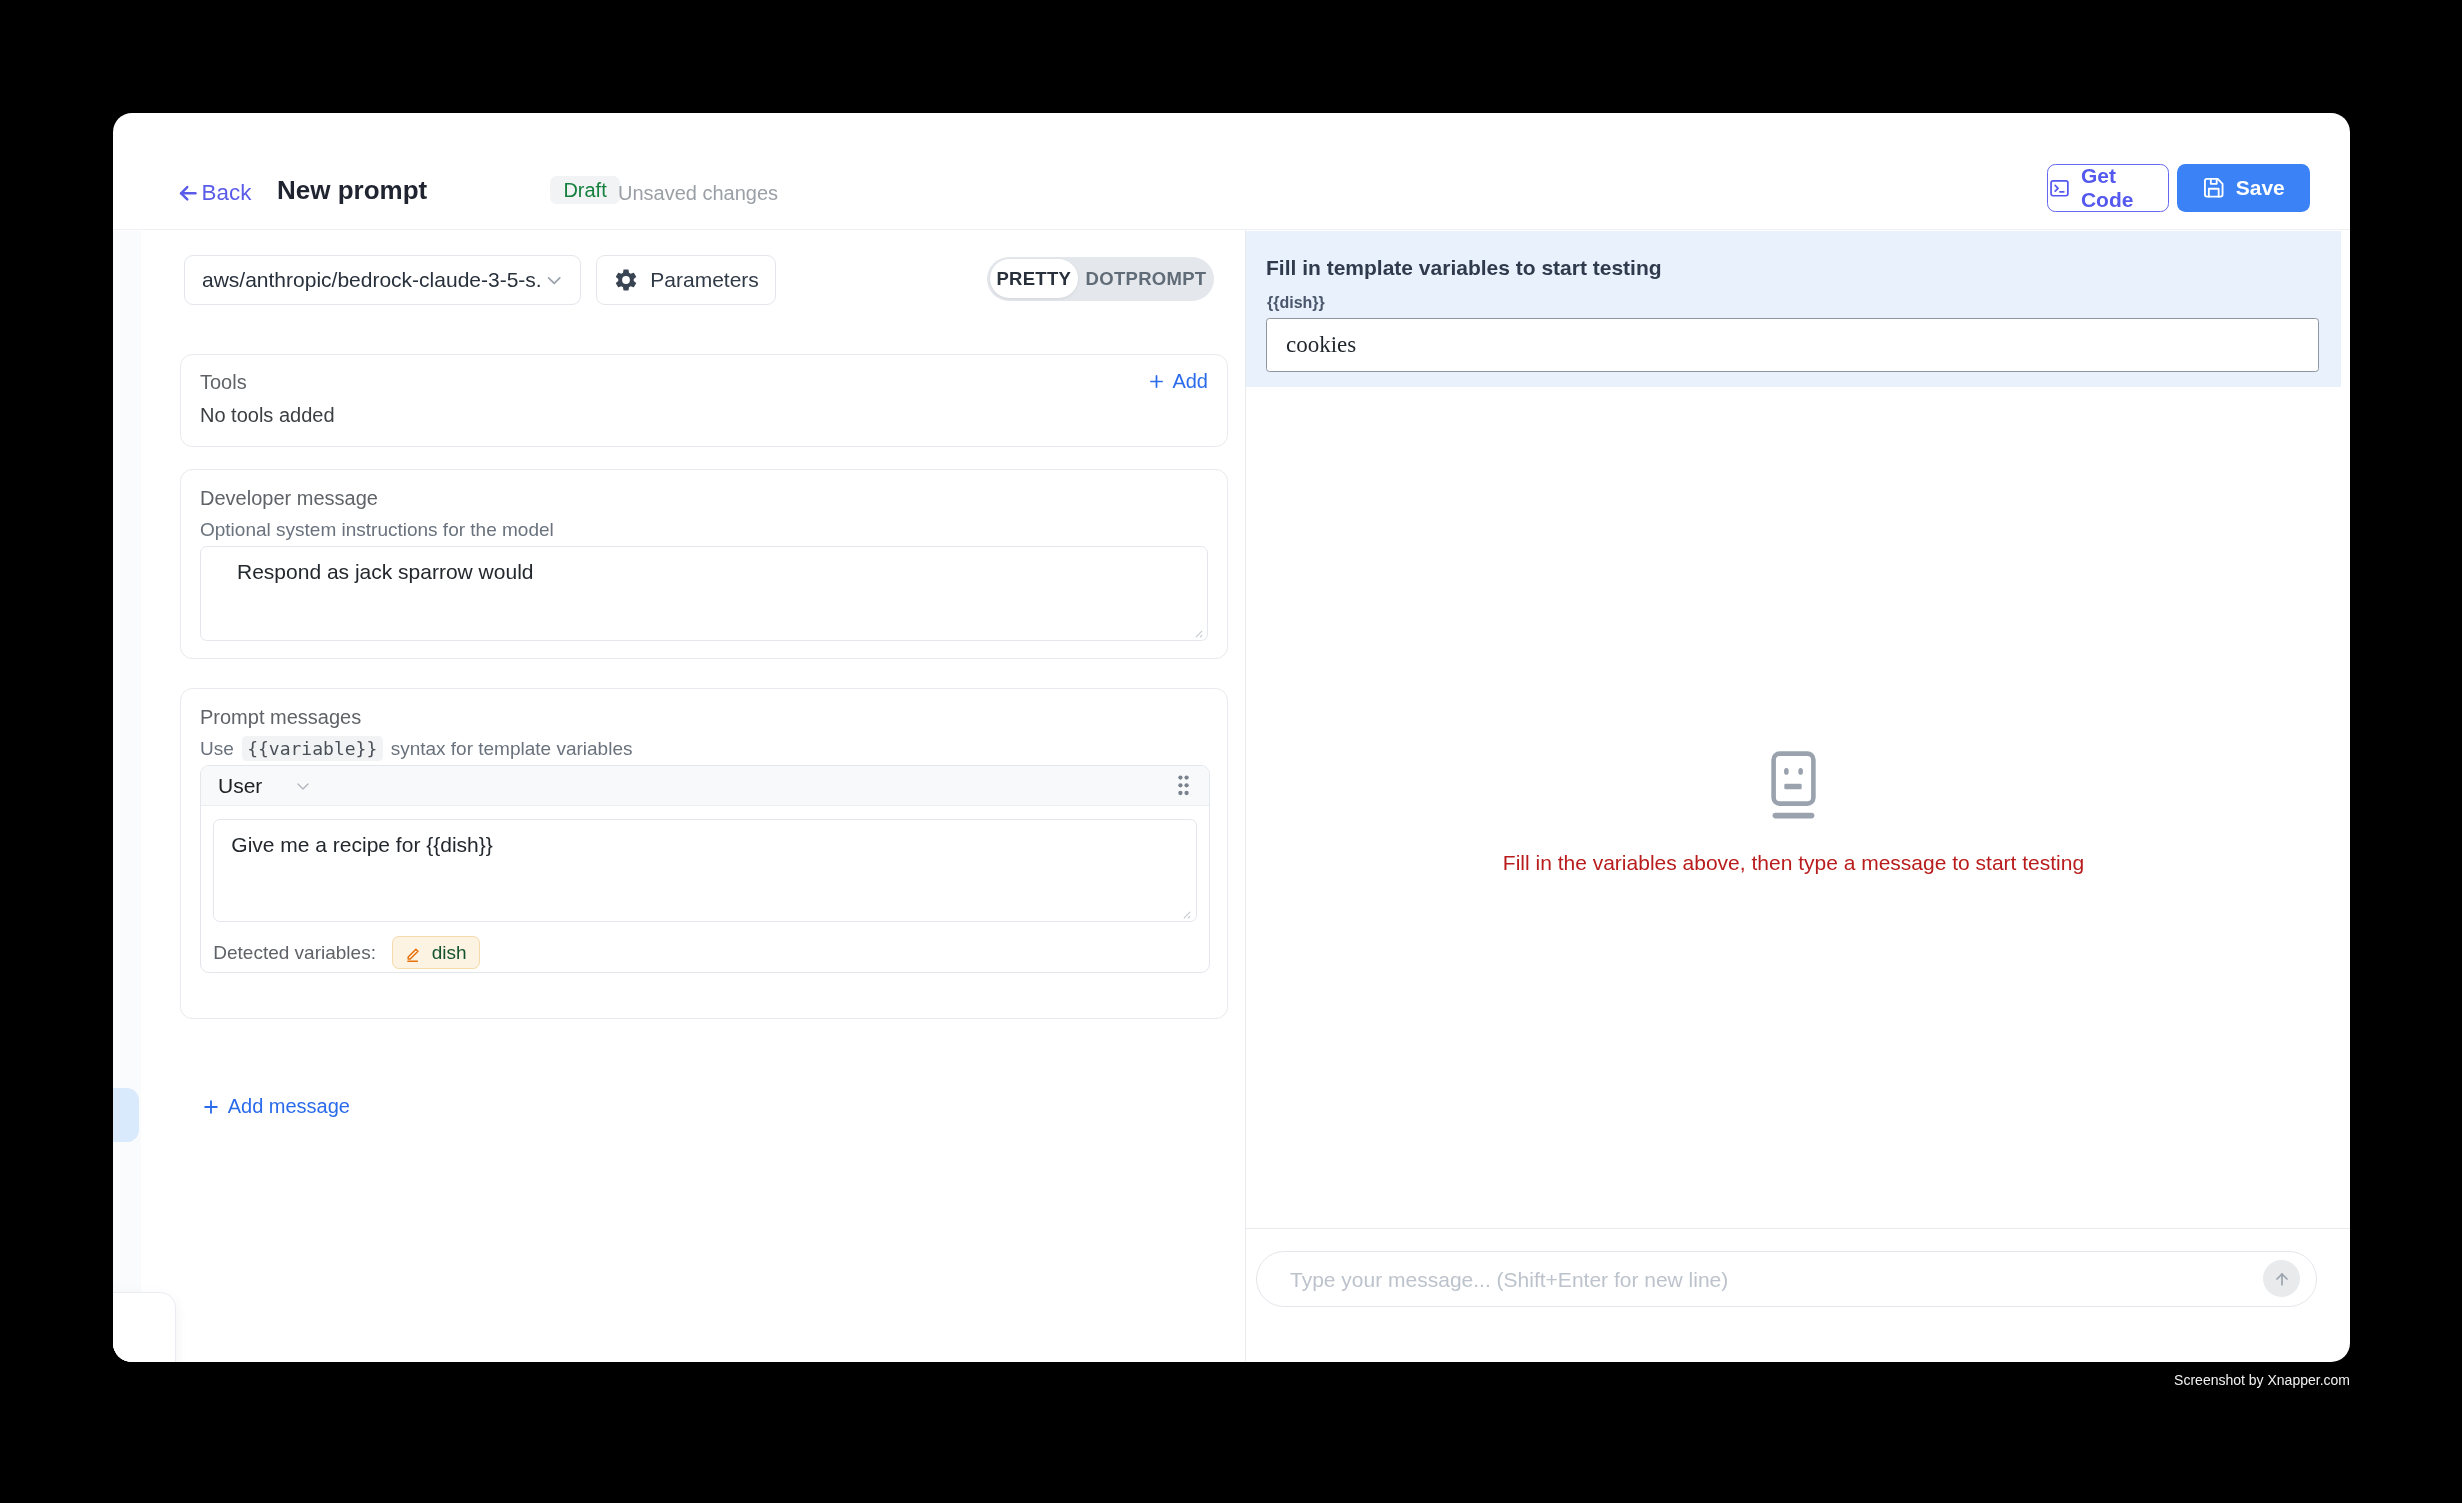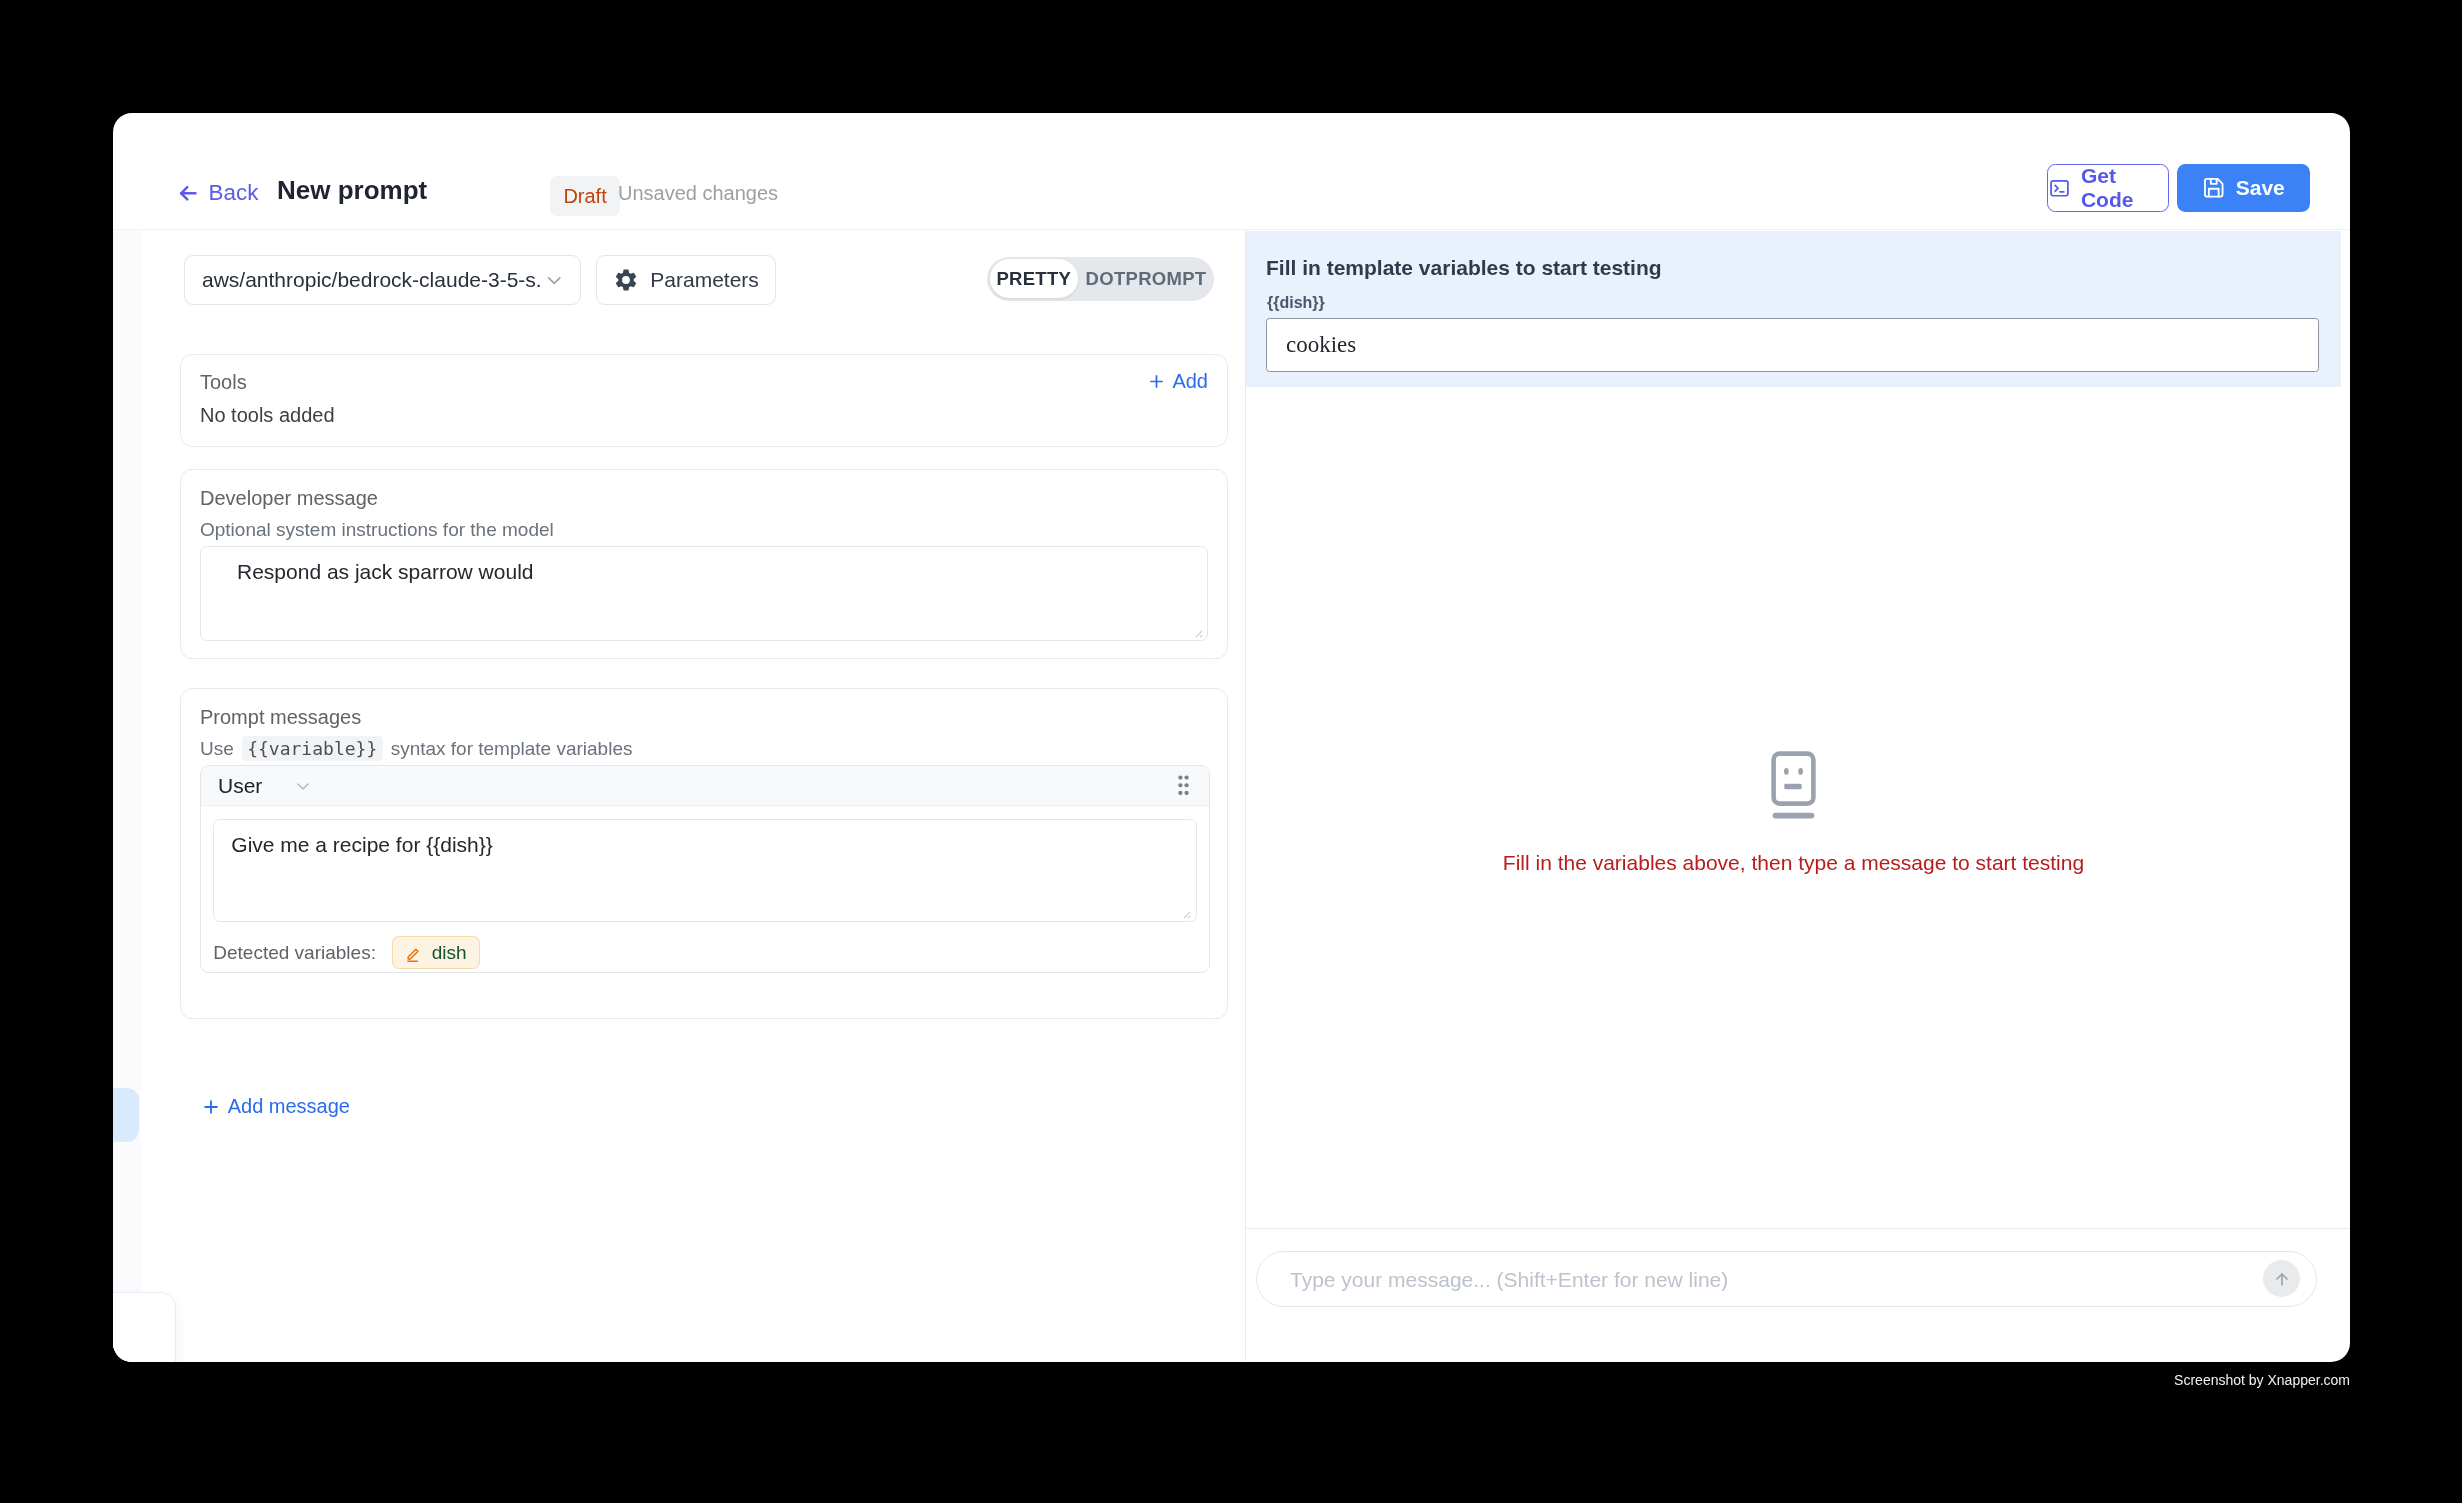--- a/index.html
+++ b/index.html
@@ -4,25 +4,25 @@
 <style>
   html,body{margin:0;padding:0;background:#000;}
   .stage{position:relative;width:2462px;height:1503px;background:#000;overflow:hidden;
          font-family:"Liberation Sans",sans-serif;-webkit-font-smoothing:antialiased;}
   .card{position:absolute;left:113px;top:113px;width:2237px;height:1249px;background:#fff;
         border-radius:19px;overflow:hidden;box-shadow:0 17px 50px rgba(0,0,0,.55);}
   .abs{position:absolute;}
 
   
   .hdr-divider{position:absolute;left:0;top:116px;width:100%;height:1.1px;background:#EEF0F3;}
-  .back-link{left:63px;top:67px;display:flex;align-items:center;gap:8px;color:#5A5BE8;
+  .back-link{left:63px;top:67px;display:flex;align-items:center;gap:1px;color:#5A5BE8;
              font-size:22.4px;font-weight:500;cursor:pointer;}
   .page-title{left:164px;top:62px;font-size:26px;font-weight:600;color:#1F2430;}
-  .draft-badge{left:437px;top:63px;height:40px;display:flex;align-items:center;padding:0 13.4px;
-               background:#F1F3F4;border-radius:6.7px;font-size:20px;color:#c2410c;}
+  .draft-badge{left:437px;top:63px;height:28px;display:flex;align-items:center;padding:0 13.4px;
+               background:#F1F3F4;border-radius:6.7px;font-size:20px;color:#15803d;}
   .unsaved{left:505px;top:69px;font-size:20px;color:#9AA0A6;}
   .btn{display:flex;align-items:center;justify-content:center;gap:10px;height:48px;
        border-radius:8.4px;font-size:21px;font-weight:600;cursor:pointer;box-sizing:border-box;}
   .btn-outline{left:1934px;top:51px;width:122px;border:1.1px solid #6366F1;color:#5458EE;background:#fff;}
   .btn-primary{left:2064px;top:51px;width:133px;background:#3b82f6;color:#fff;}
 
   
   .model-select{left:71px;top:142px;width:397px;height:50px;border:1.1px solid #E3E6EA;border-radius:9px;
                 display:flex;align-items:center;box-sizing:border-box;padding:0 14.6px 0 17px;cursor:pointer;background:#fff;}
   .model-select span{flex:1;font-size:21px;color:#27303B;white-space:nowrap;overflow:hidden;}

